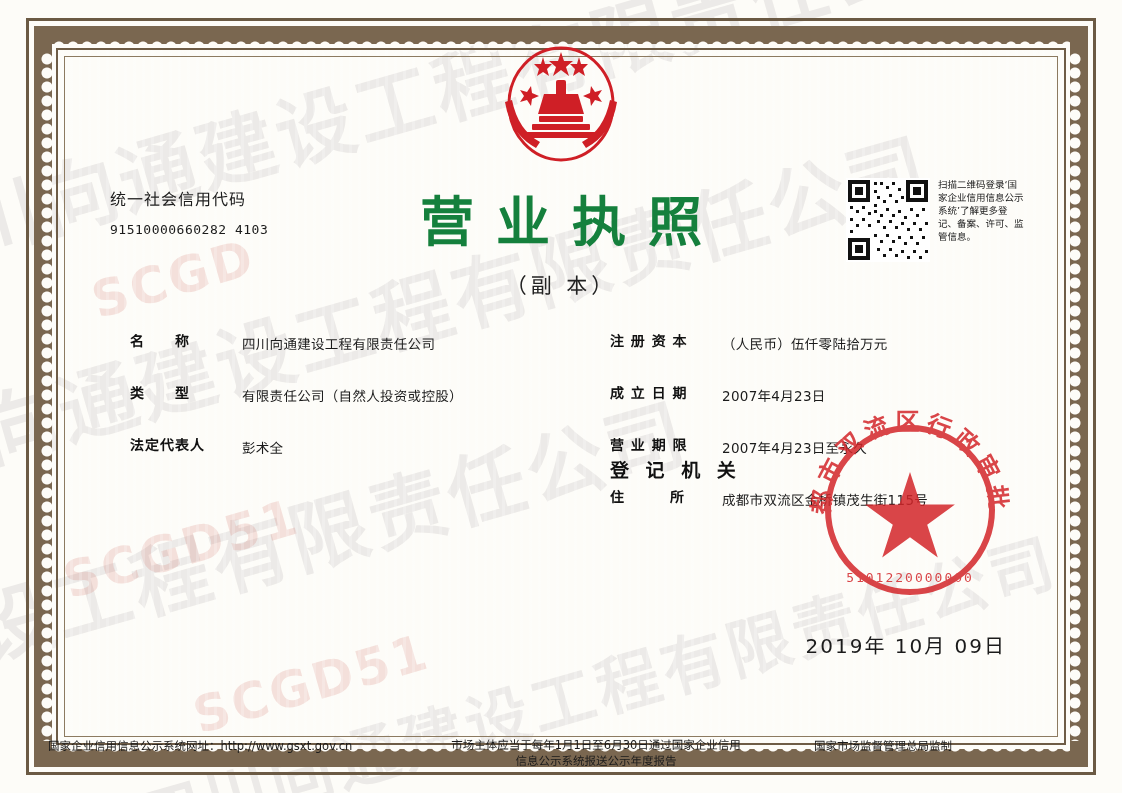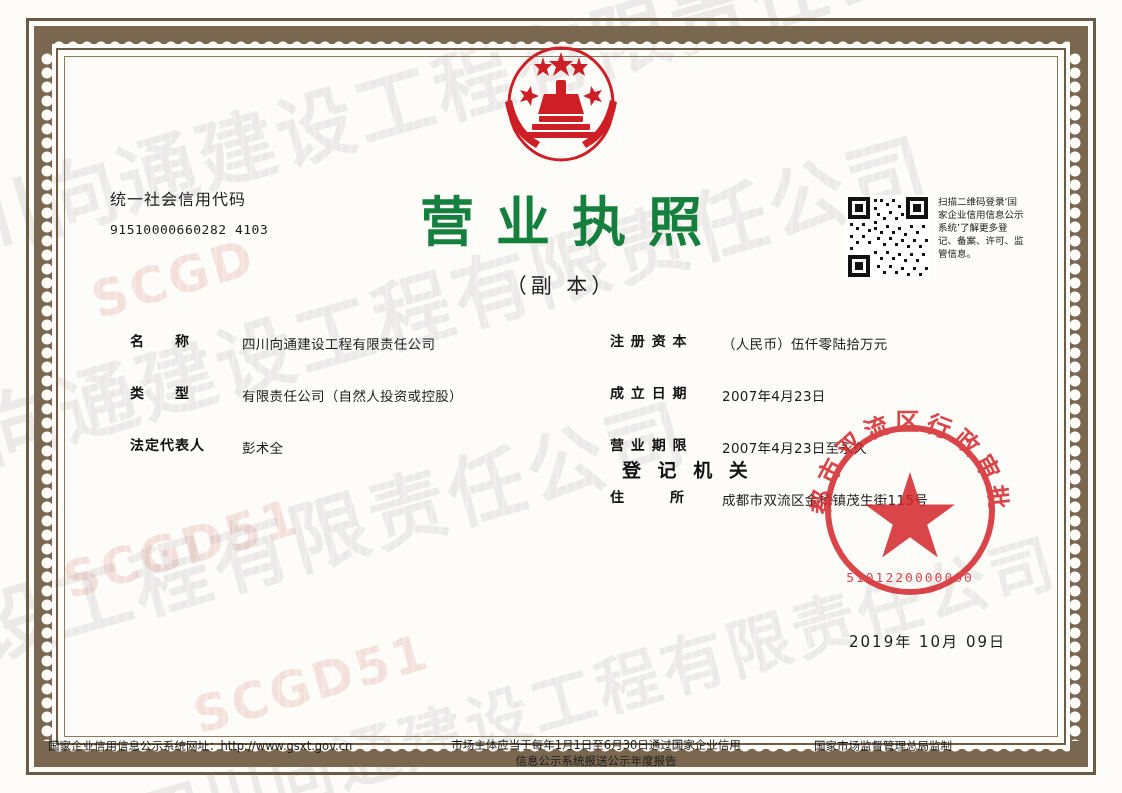--- a/index.html
+++ b/index.html
@@ -176,21 +176,20 @@
   }
 
   
   .qr-block {
     position: absolute;
     right: 8px;
     top: 108px;
     display: flex;
     align-items: flex-start;
     gap: 8px;
-    margin-top: 17px;
   }
   .qr-code {
     width: 84px;
     height: 84px;
   }
   .qr-note {
     width: 86px;
     font-size: 9.5px;
     line-height: 13px;
     color: #1b1b1b;
@@ -236,38 +235,37 @@
   }
 
   .registrar {
     position: absolute;
     left: 520px;
     top: 385px;
     font-size: 19px;
     font-weight: bold;
     letter-spacing: 5px;
     color: #111;
-    margin-left: 12px;
   }
 
   
   .seal {
     position: absolute;
     right: 12px;
     top: 330px;
     width: 220px;
     height: 220px;
     opacity: 0.85;
   }
 
   .date-line {
     position: absolute;
     right: 26px;
     top: 560px;
-    font-size: 15px;
+    font-size: 20px;
     color: #1b1b1b;
     letter-spacing: 2px;
   }
   .date-line .num { font-family: "DejaVu Sans", "Liberation Sans", sans-serif; }
 
   
   .footer {
     position: absolute;
     left: 48px;
     right: 48px;

